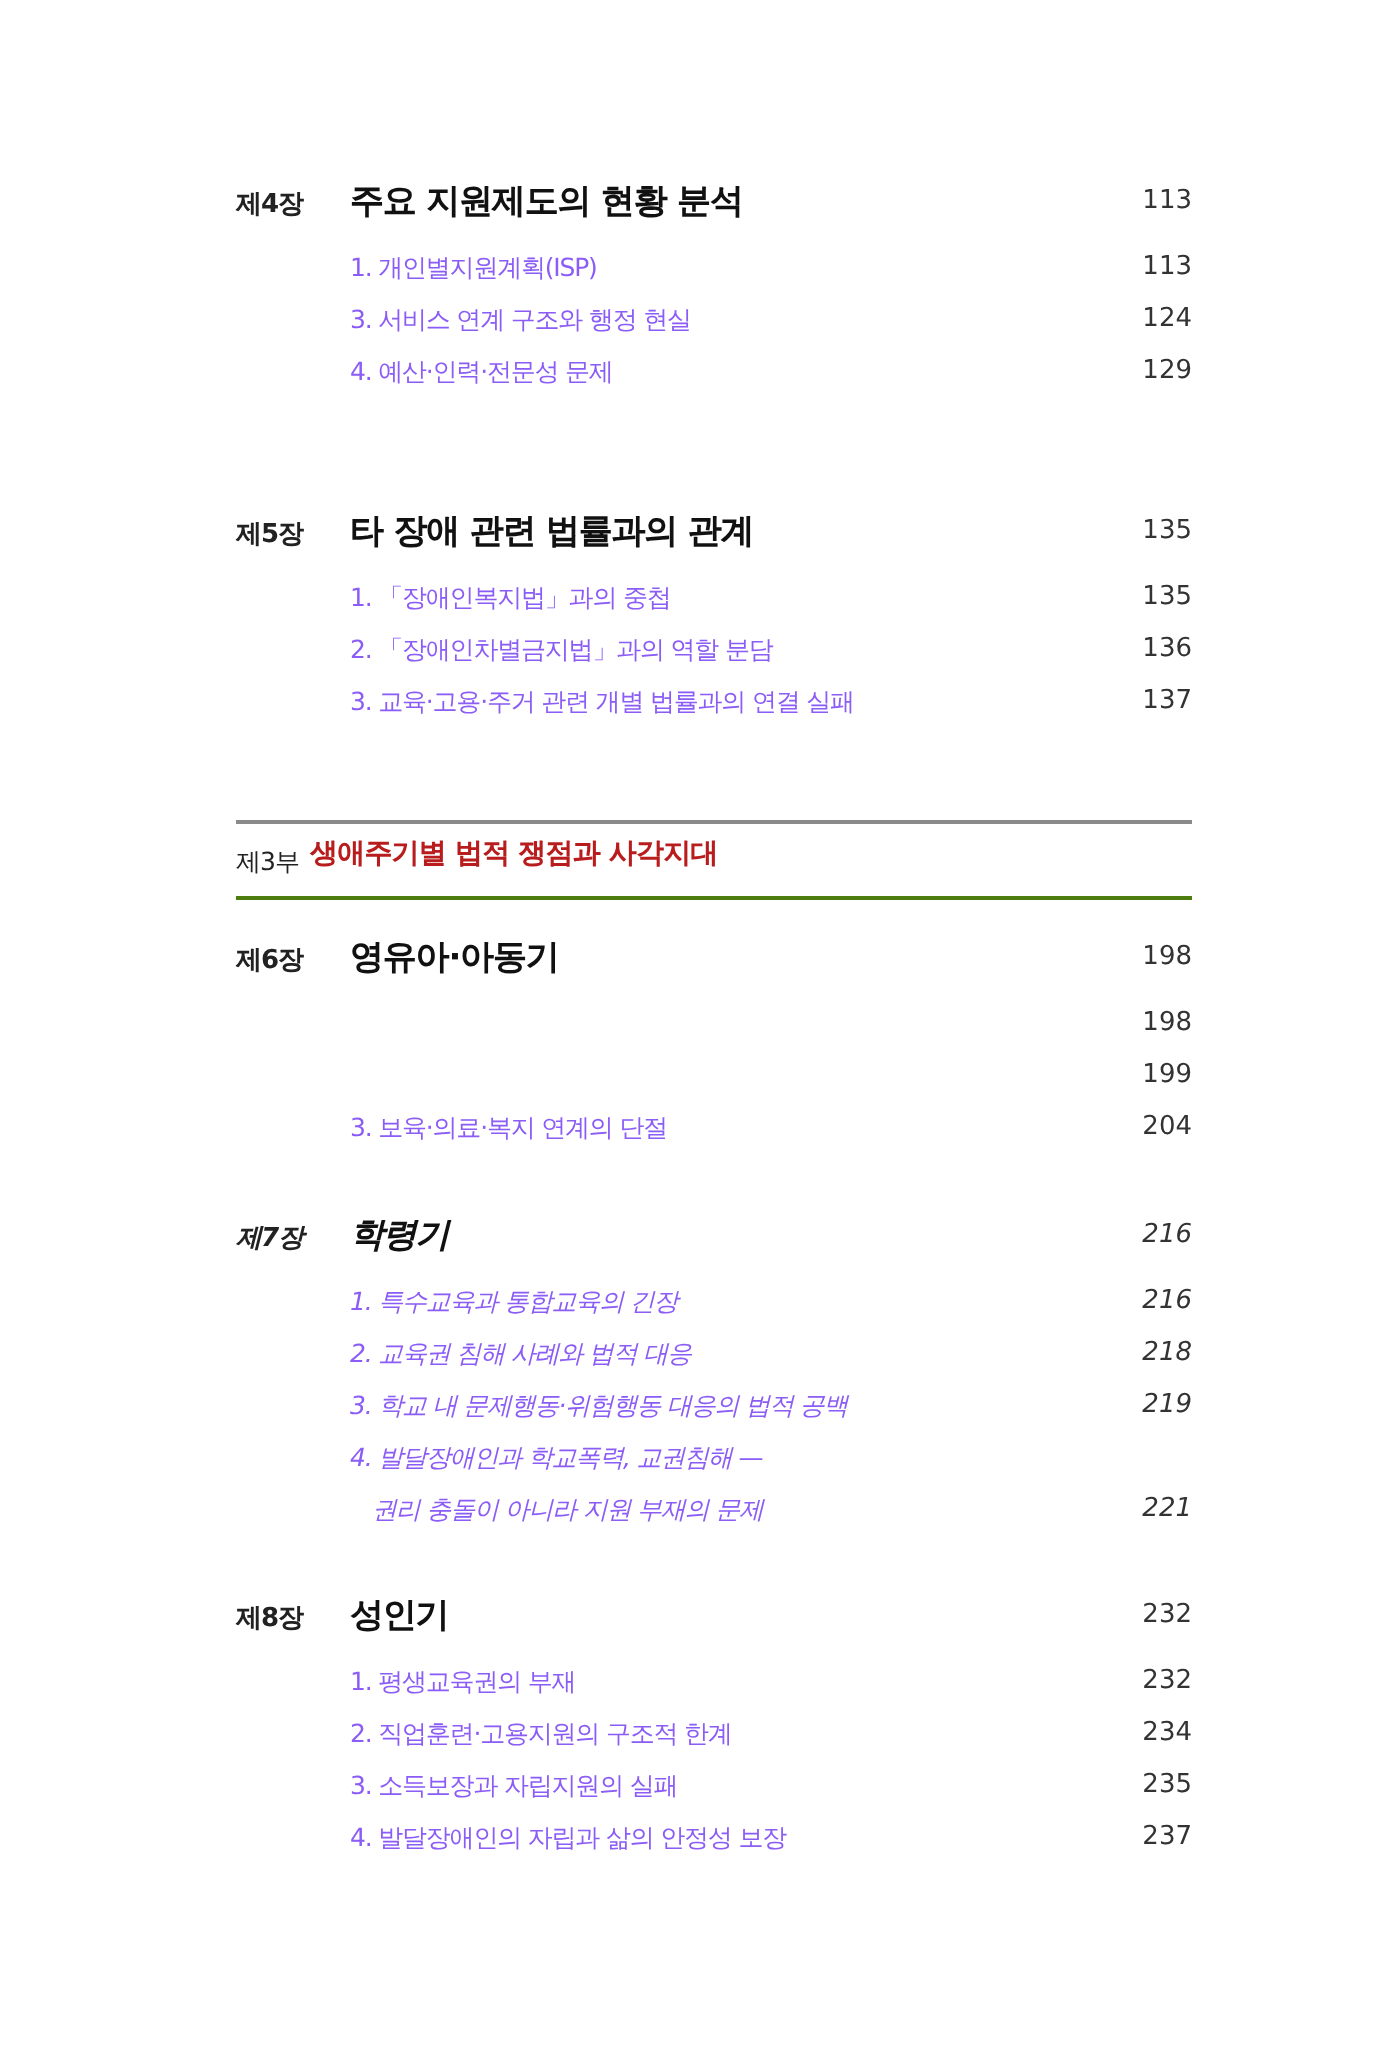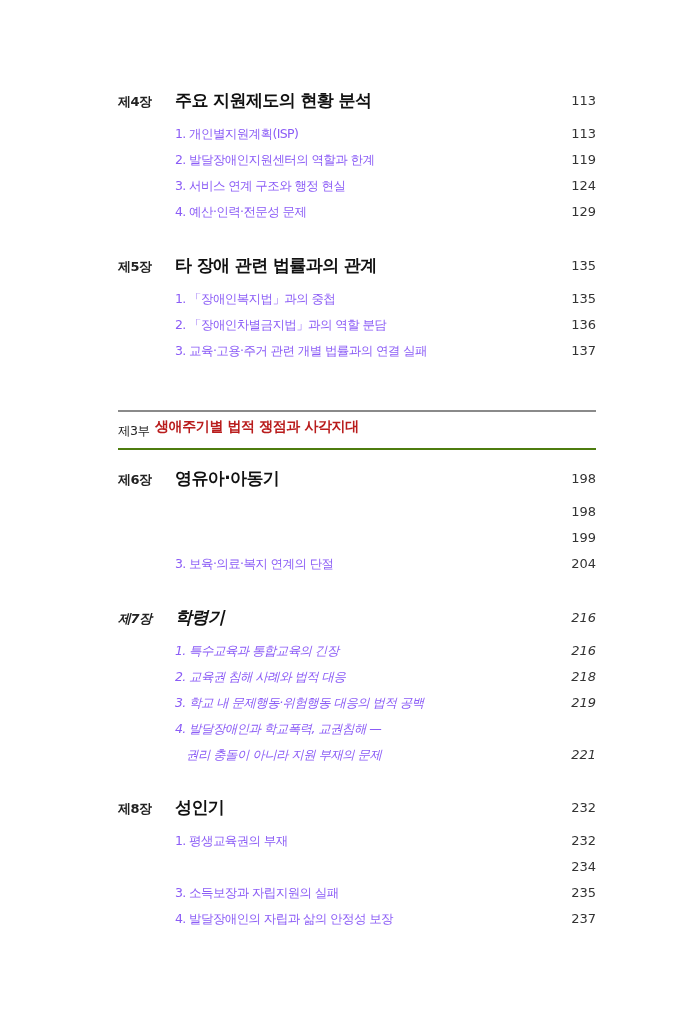--- a/index.html
+++ b/index.html
@@ -119,24 +119,20 @@
       <span class="chapter-label">제4장</span>
       <span class="chapter-title">주요 지원제도의 현황 분석</span>
       <span class="chapter-page">113</span>
     </div>
     <div class="sections">
       <div class="section">
         <span class="section-title">1. 개인별지원계획(ISP)</span>
         <span class="section-page">113</span>
       </div>
       <div class="section">
-        <span class="section-title">2. 발달장애인지원센터의 역할과 한계</span>
-        <span class="section-page">119</span>
-      </div>
-      <div class="section">
         <span class="section-title">3. 서비스 연계 구조와 행정 현실</span>
         <span class="section-page">124</span>
       </div>
       <div class="section">
         <span class="section-title">4. 예산·인력·전문성 문제</span>
         <span class="section-page">129</span>
       </div>
     </div>
   </div>
 
@@ -221,20 +217,21 @@
       <span class="chapter-label">제8장</span>
       <span class="chapter-title">성인기</span>
       <span class="chapter-page">232</span>
     </div>
     <div class="sections">
       <div class="section">
         <span class="section-title">1. 평생교육권의 부재</span>
         <span class="section-page">232</span>
       </div>
       <div class="section">
+        <span class="section-title">2. 직업훈련·고용지원의 구조적 한계</span>
         <span class="section-page">234</span>
       </div>
       <div class="section">
         <span class="section-title">3. 소득보장과 자립지원의 실패</span>
         <span class="section-page">235</span>
       </div>
       <div class="section">
         <span class="section-title">4. 발달장애인의 자립과 삶의 안정성 보장</span>
         <span class="section-page">237</span>
       </div>

